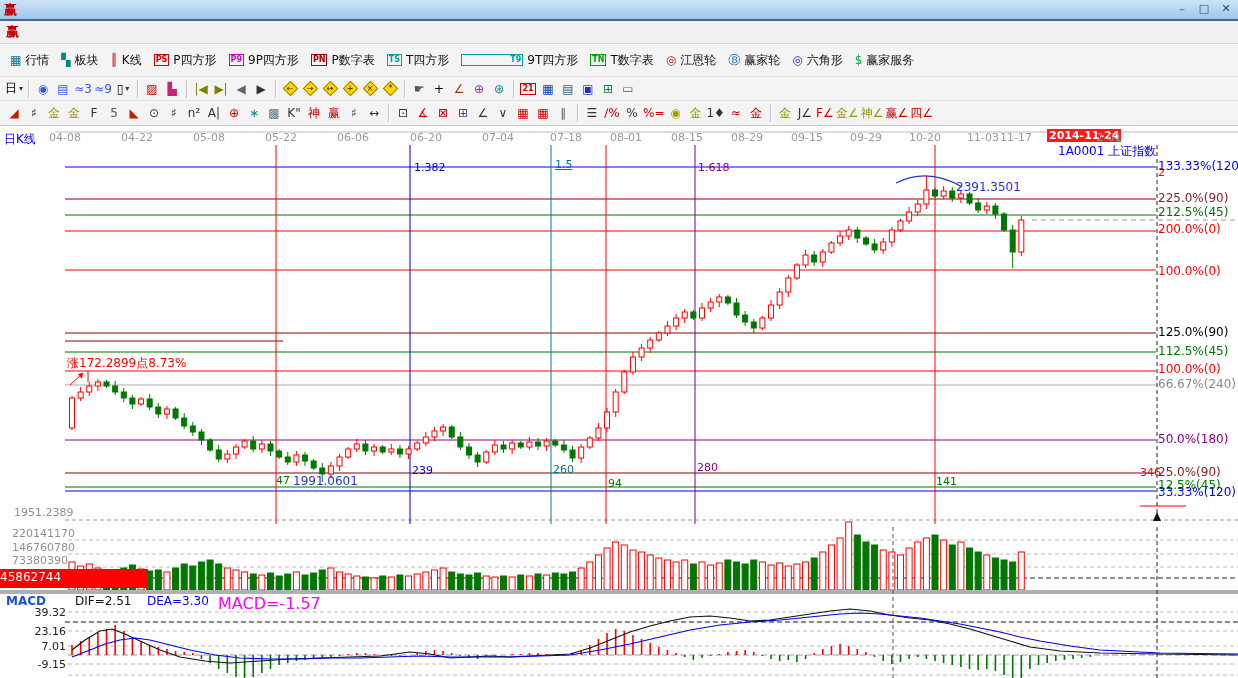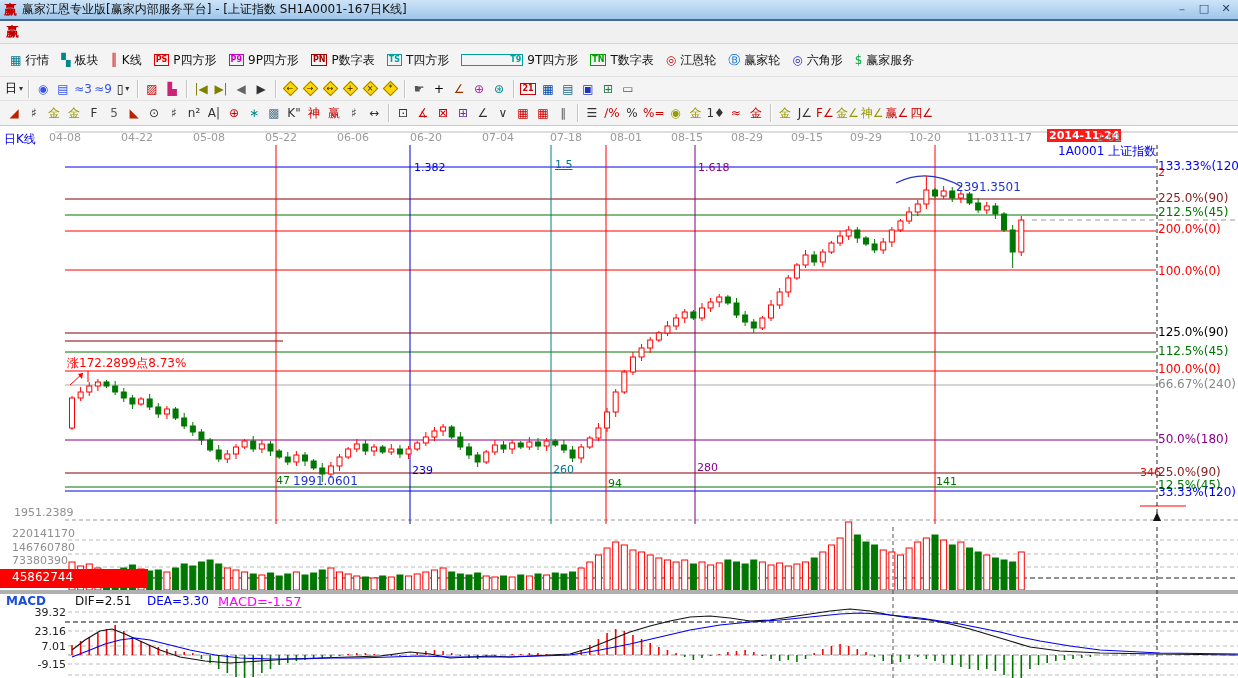--- a/index.html
+++ b/index.html
@@ -41,21 +41,21 @@
   
   #chart-area { position:absolute; left:0; top:0; width:1238px; height:518px; z-index:1; background:#fff; }
   #chart-svg { position:absolute; left:0; top:0; }
   .abslab { position:absolute; white-space:nowrap; }
   .datelab { font-size:11px; color:#9a9a9a; transform:translateX(-50%); }
   .datebox { font-size:11px; color:#fff; background:#ff1a1a; padding:0 2px; font-weight:bold; }
   .rlabel { font-size:12px; }
   .ann { font-size:11px; }
   .scale-gray { font-size:11px; color:#8f8f8f; }
   .macd-scale { font-size:11px; color:#222; text-align:right; width:54px; }
-  #vol-box { background:#ff0000; color:#fff; font-size:12px; padding:1px 12px; width:148px; height:19px; }
+  #vol-box { background:#ff0000; color:#fff; font-size:12px; padding:1px 0; width:148px; height:19px; }
 </style>
 </head>
 <body>
 
 <div id="root">
 
   <div id="chart-area">
     <svg id="chart-svg" width="1238" height="678">
         <line x1="55" y1="132" x2="1238" y2="132" stroke="#bbbbbb" stroke-width="1"></line>
         <g>
@@ -681,21 +681,21 @@
     <span class="abslab" style="left:956px;top:180px;font-size:12px;color:#2233cc;">2391.3501</span>
     <span class="abslab" style="left:276px;top:474px;font-size:11px;color:#007700;">47</span>
     <span class="abslab" style="left:293px;top:474px;font-size:12px;color:#2233cc;">1991.0601</span>
     <span class="abslab scale-gray" style="left:14px;top:506px;">1951.2389</span>
     <span class="abslab" style="left:1158px;top:166px;font-size:11px;color:#ff0000;">2</span>
     <span class="abslab" style="left:1140px;top:466px;font-size:11px;color:#ff0000;">346</span>
     <div class="abslab" id="vol-box" style="left:0;top:569px;">45862744</div>
     <span class="abslab" style="left:6px;top:594px;font-size:12px;color:#1d4ed8;font-weight:bold;">MACD</span>
     <span class="abslab" style="left:75px;top:594px;font-size:12px;color:#111;">DIF=2.51</span>
     <span class="abslab" style="left:147px;top:594px;font-size:12px;color:#0000ff;">DEA=3.30</span>
-    <span class="abslab" style="left:218px;top:594px;font-size:13px;color:#ff00ff;text-decoration:underline;">MACD=-1.57</span>
+    <span class="abslab" style="left:218px;top:594px;font-size:16px;color:#ff00ff;">MACD=-1.57</span>
   <span class="abslab datelab" style="left: 65px; top: 131px;">04-08</span>
       <span class="abslab datelab" style="left: 137px; top: 131px;">04-22</span>
       <span class="abslab datelab" style="left: 209px; top: 131px;">05-08</span>
       <span class="abslab datelab" style="left: 281px; top: 131px;">05-22</span>
       <span class="abslab datelab" style="left: 353px; top: 131px;">06-06</span>
       <span class="abslab datelab" style="left: 426px; top: 131px;">06-20</span>
       <span class="abslab datelab" style="left: 498px; top: 131px;">07-04</span>
       <span class="abslab datelab" style="left: 566px; top: 131px;">07-18</span>
       <span class="abslab datelab" style="left: 626px; top: 131px;">08-01</span>
       <span class="abslab datelab" style="left: 687px; top: 131px;">08-15</span>
@@ -730,21 +730,20 @@
       <span class="abslab scale-gray" style="left: 12px; top: 541px;">146760780</span>
       <span class="abslab scale-gray" style="left: 12px; top: 554px;">73380390</span>
       <span class="abslab macd-scale" style="left: 12px; top: 606px;">39.32</span>
       <span class="abslab macd-scale" style="left: 12px; top: 625px;">23.16</span>
       <span class="abslab macd-scale" style="left: 12px; top: 640px;">7.01</span>
       <span class="abslab macd-scale" style="left: 12px; top: 658px;">-9.15</span>
     </div>
 
   <div id="titlebar" class="row">
     <span class="logo">赢</span>
-    <span class="title">赢家江恩专业版[赢家内部服务平台] - [上证指数  SH1A0001-167日K线]</span>
     <div id="wcontrols">
         <span>－</span>
         <span>□</span>
         <span>✕</span>
       </div>
   </div>
 
   <div id="menubar" class="row">
     <span class="logo">赢</span>
   </div>

